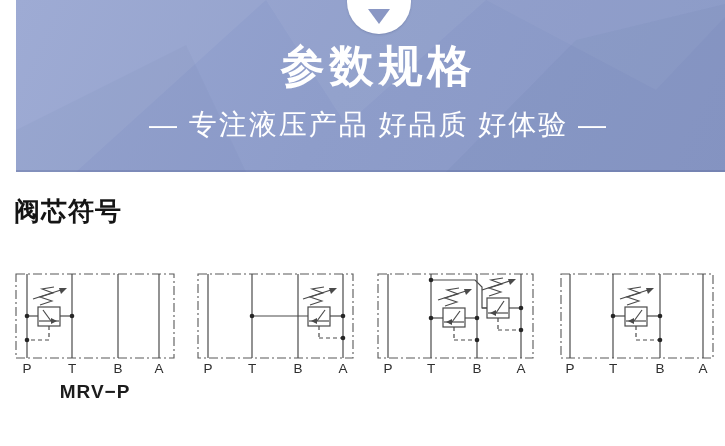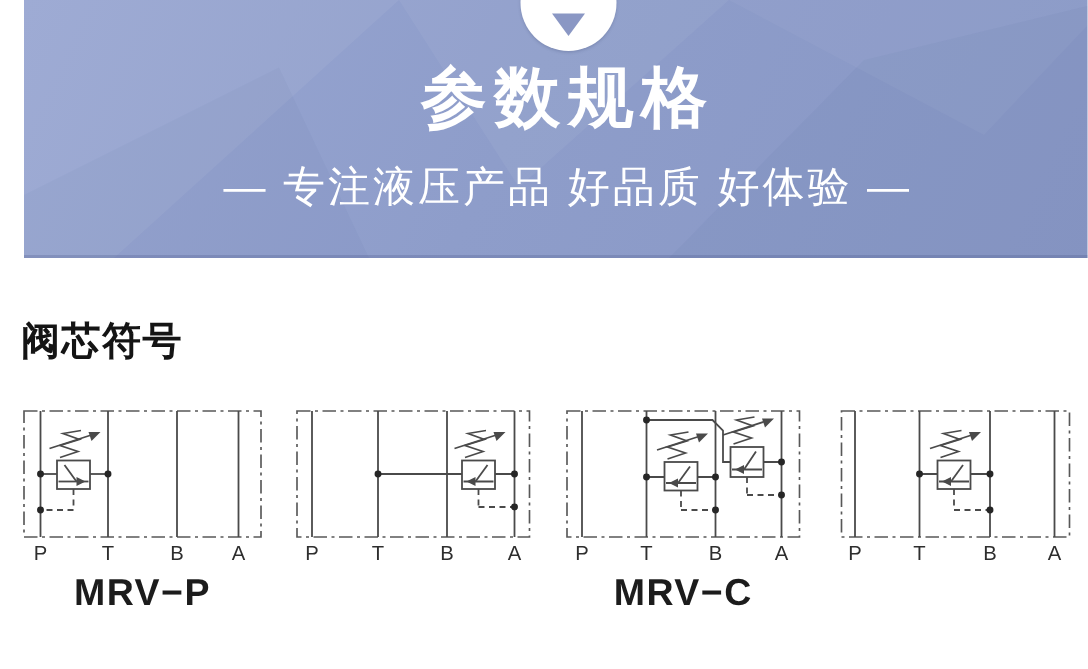--- a/index.html
+++ b/index.html
@@ -33,29 +33,29 @@
     text-align:center; color:#ffffff; font-size:44px; font-weight:bold;
     letter-spacing:5px; line-height:1;
   }
   .banner-subtitle {
     position:absolute; left:0; top:110px; width:100%;
     text-align:center; color:#ffffff; font-size:28px; font-weight:400;
     letter-spacing:2px; line-height:1.1;
   }
   
   .section-heading {
-    position:absolute; left:14px; top:210px;
+    position:absolute; left:14px; top:194px;
     color:#141414; font-size:26px; font-weight:bold; letter-spacing:1px;
   }
   
   .diagram { position:absolute; top:272px; }
   .diagram svg { display:block; }
   .diagram .caption {
     margin-top:3px; text-align:center;
-    font-size:25px; font-weight:bold; color:#1c1c1c; letter-spacing:1px;
+    font-size:19px; font-weight:bold; color:#1c1c1c; letter-spacing:1px;
   }
 </style>
 </head>
 <body>
 
 <div id="page">
 
   <div class="banner">
     <svg class="banner-poly" width="725" height="172" viewBox="0 0 725 172">
       <polygon points="0,0 250,0 60,172 0,172" fill="rgba(255,255,255,0.06)"></polygon>
@@ -161,21 +161,20 @@
         <line x1="128" y1="29" x2="120" y2="41" stroke="#4a4a4a" stroke-width="1.2"></line>
         <polygon points="114,41 120,38 120,44" fill="#4a4a4a"></polygon>
         <polyline points="113,24 125,20 113,16 126,12 115,8 127,6" fill="none" stroke="#4a4a4a" stroke-width="1.1"></polyline>
         <line x1="106" y1="18" x2="137" y2="8" stroke="#4a4a4a" stroke-width="1.2"></line>
         <polygon points="140,7 132,7 134,13" fill="#4a4a4a"></polygon>
         <line x1="122" y1="46" x2="122" y2="58" stroke="#4a4a4a" stroke-width="1.2" stroke-dasharray="4 3"></line>
         <line x1="122" y1="58" x2="145" y2="58" stroke="#4a4a4a" stroke-width="1.2" stroke-dasharray="4 3"></line>
         <circle cx="145" cy="36" r="2.3" fill="#262626"></circle>
         <circle cx="145" cy="58" r="2.3" fill="#262626"></circle>
       </svg>
-    <div class="caption">MRV−C</div>
   </div>
   <div class="diagram" style="left: 559px; width: 156px;">
     <svg height="106" width="156">
         <rect x="2" y="2" width="152" height="84" fill="none" stroke="#585858" stroke-width="1.1" stroke-dasharray="9 3 2 3"></rect>
         <line x1="11" y1="2" x2="11" y2="86" stroke="#4a4a4a" stroke-width="1.2"></line>
         <text x="11" y="101" text-anchor="middle" font-size="13.5" fill="#2e2e2e" font-family="&quot;Liberation Sans&quot;,&quot;DejaVu Sans&quot;,sans-serif">P</text>
         <line x1="54" y1="2" x2="54" y2="86" stroke="#4a4a4a" stroke-width="1.2"></line>
         <text x="54" y="101" text-anchor="middle" font-size="13.5" fill="#2e2e2e" font-family="&quot;Liberation Sans&quot;,&quot;DejaVu Sans&quot;,sans-serif">T</text>
         <line x1="101" y1="2" x2="101" y2="86" stroke="#4a4a4a" stroke-width="1.2"></line>
         <text x="101" y="101" text-anchor="middle" font-size="13.5" fill="#2e2e2e" font-family="&quot;Liberation Sans&quot;,&quot;DejaVu Sans&quot;,sans-serif">B</text>

